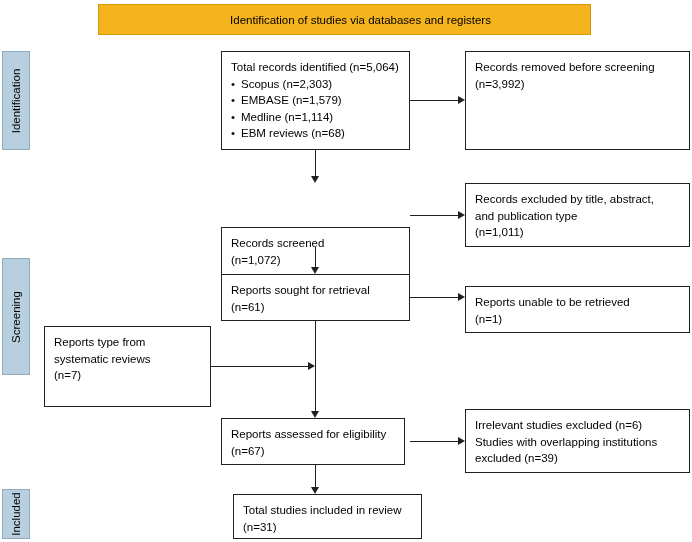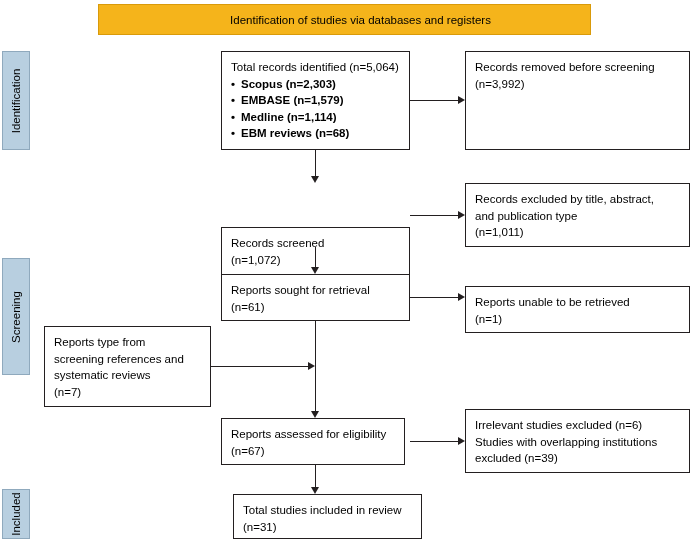--- a/index.html
+++ b/index.html
@@ -78,21 +78,20 @@
     border-top: 7px solid #231f20;
   }
   .blist {
     margin: 0;
     padding: 0;
     list-style: none;
   }
   .blist li {
     position: relative;
     padding-left: 10px;
-    font-weight: bold;
   }
   .blist li::before {
     content: "\2022";
     position: absolute;
     left: 0;
     top: 0;
   }
   .ln { display: block; }
 </style>
 </head>
@@ -145,21 +144,20 @@
     <span class="ln">(n=61)</span>
   </div>
 
   <div class="box" style="left:465px; top:274px; width:225px; height:47px;margin-top:12px;">
     <span class="ln">Reports unable to be retrieved</span>
     <span class="ln">(n=1)</span>
   </div>
 
   <div class="box" style="left:44px; top:326px; width:167px; height:81px;">
     <span class="ln">Reports type from</span>
-    <span class="ln">screening references and</span>
     <span class="ln">systematic reviews</span>
     <span class="ln">(n=7)</span>
   </div>
 
   <div class="box" style="left:221px; top:418px; width:184px; height:47px;">
     <span class="ln">Reports assessed for eligibility</span>
     <span class="ln">(n=67)</span>
   </div>
 
   <div class="box" style="left:465px; top:409px; width:225px; height:64px;">

